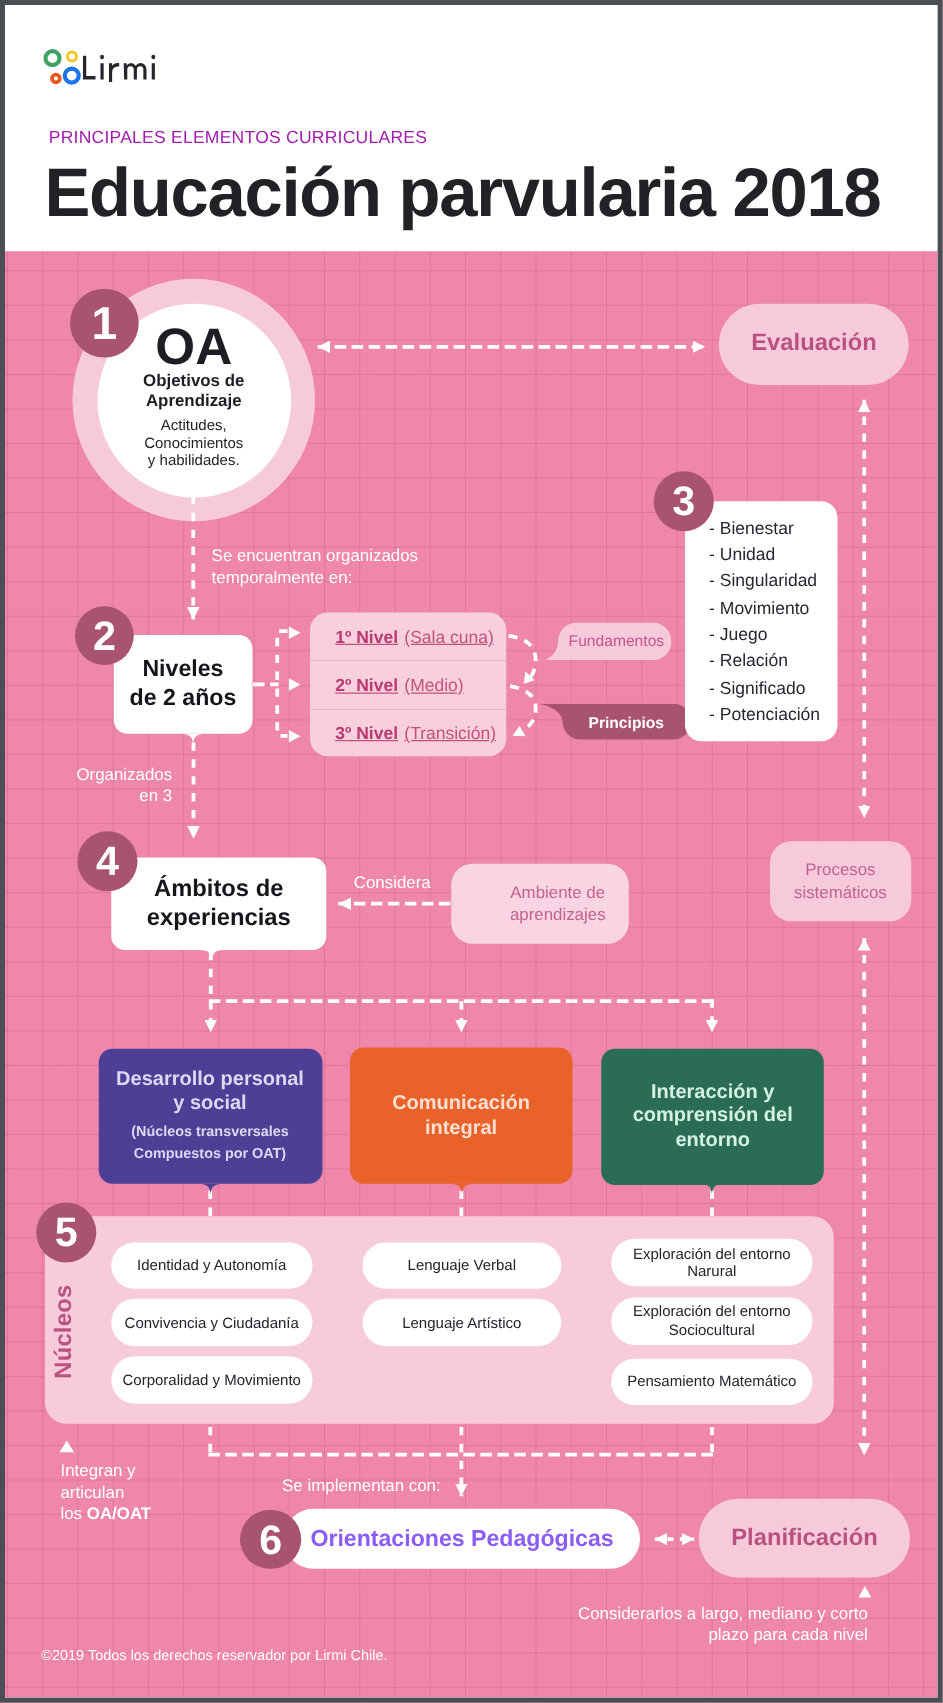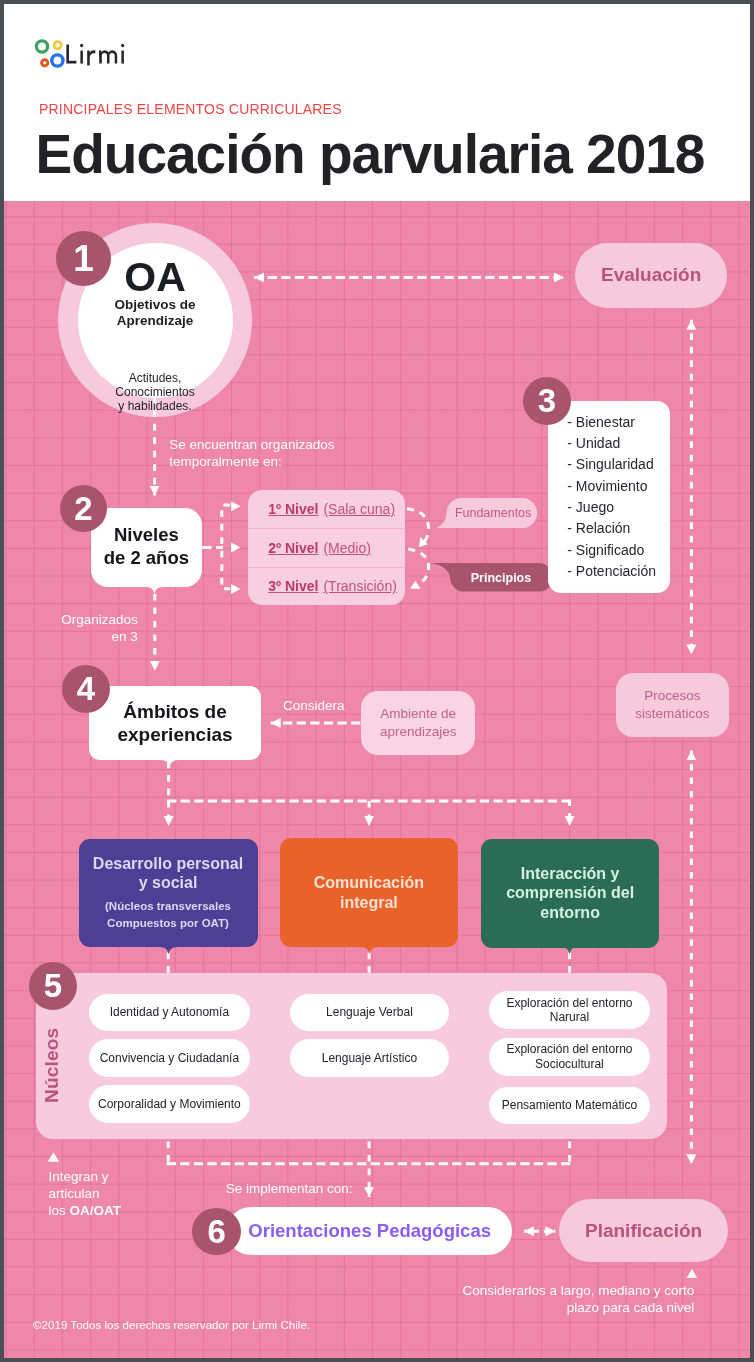--- a/index.html
+++ b/index.html
@@ -6,21 +6,21 @@
   body{width:754px;height:1362px;overflow:hidden;
        font-family:"Liberation Sans",sans-serif;
        -webkit-font-smoothing:antialiased;}
   #page{position:relative;width:754px;height:1362px;box-sizing:border-box;
         border:4px solid #4a4f53;background:#fff;overflow:hidden;}
 
   
   #header{position:relative;height:197px;background:#fff;}
   .logo{position:absolute;left:25px;top:28px;width:105px;height:42px;}
   .kicker{position:absolute;left:35px;top:96.5px;font-size:14px;letter-spacing:.2px;
-          color:#ef4444;font-weight:400;}
+          color:#a21caf;font-weight:400;}
   .title{position:absolute;left:31.5px;top:123px;font-size:55px;font-weight:700;
          color:#222226;letter-spacing:-1px;line-height:1;}
 
   
   #board{position:relative;height:1157px;background:#ee87aa;overflow:hidden;}
   #grid{position:absolute;inset:0;
         background-image:
           linear-gradient(to right, rgba(198,88,126,.35) 1px, transparent 1px),
           linear-gradient(to bottom, rgba(198,88,126,.35) 1px, transparent 1px);
         background-size:28.2px 27.65px;
@@ -30,21 +30,21 @@
   .badge{position:absolute;border-radius:50%;background:#a9546f;color:#fff;
          display:flex;align-items:center;justify-content:center;
          font-weight:700;z-index:8;}
 
   
   .circ-outer{position:absolute;border-radius:50%;background:#f6cada;}
   .circ-inner{position:absolute;border-radius:50%;background:#fff;color:#1d1d24;}
   .circ-inner > div{position:absolute;left:-1px;width:157px;text-align:center;}
   .oa-big{font-size:41px;font-weight:700;letter-spacing:0;line-height:41px;top:14px;}
   .oa-sub{font-size:13.5px;font-weight:700;line-height:16.1px;top:54.5px;}
-  .oa-small{font-size:12px;font-weight:400;line-height:14.1px;top:90px;margin-top:38px;}
+  .oa-small{font-size:12px;font-weight:400;line-height:14.1px;top:90px;}
 
   
   .wbox{position:absolute;background:#fff;border-radius:11px;
         display:flex;align-items:center;justify-content:center;text-align:center;
         color:#15151c;font-weight:700;z-index:4;}
   .tailsvg{position:absolute;z-index:4;}
 
   
   .pill{position:absolute;border-radius:999px;display:flex;align-items:center;
         justify-content:center;text-align:center;z-index:4;}
@@ -189,21 +189,21 @@
       <div data-name="list-item">- Unidad</div>
       <div data-name="list-item">- Singularidad</div>
       <div data-name="list-item">- Movimiento</div>
       <div data-name="list-item">- Juego</div>
       <div data-name="list-item">- Relación</div>
       <div data-name="list-item">- Significado</div>
       <div data-name="list-item">- Potenciación</div>
     </div>
     <div class="badge" data-name="badge-3" style="left:519px;top:176px;width:48px;height:48px;font-size:33px;">3</div>
 
-    <div class="wbox" data-name="niveles-node" style="left:86.5px;top:306.8px;width:111.7px;height:78.8px;font-size:18.5px;line-height:22.7px;border-radius:17px;">
+    <div class="wbox" data-name="niveles-node" style="left:86.5px;top:306.8px;width:111.7px;height:78.8px;font-size:18.5px;line-height:22.7px;">
       Niveles<br>de 2 años
     </div>
     <div class="badge" data-name="badge-2" style="left:56px;top:284px;width:47px;height:47px;font-size:33px;">2</div>
 
     <div class="levels" data-name="niveles-list" style="left:244.2px;top:288.8px;width:156.6px;height:115.3px;">
       <div class="lvl" data-name="level-row">
           <b>1º Nivel</b>
           <span>(Sala cuna)</span>
         </div>
       <div class="lvl" data-name="level-row">
@@ -228,21 +228,21 @@
       </svg>
       <span data-name="principios-label">Principios</span>
     </div>
 
     <div class="wbox" data-name="ambitos-node" style="left:84.8px;top:484.8px;width:172.4px;height:73.8px;font-size:19px;line-height:23px;">
       Ámbitos de<br>experiencias
     </div>
     <div class="badge" data-name="badge-4" style="left:58px;top:464px;width:48px;height:48px;font-size:33px;">4</div>
 
     <div class="pill" data-name="ambiente-node" style="left:357.1px;top:489.7px;width:114.2px;height:64.5px;background:#f9d4e2;color:#c2628c;
-                font-size:13.5px;line-height:18.3px;border-radius:17px;">Ambiente de<br>aprendizajes</div>
+                font-size:13.5px;line-height:18.3px;border-radius:17px;padding-left:28px;">Ambiente de<br>aprendizajes</div>
 
     <div class="pill" data-name="procesos-node" style="left:612px;top:471.8px;width:112.6px;height:64.3px;background:#f6cada;color:#c2628c;
                 font-size:13.5px;line-height:17.5px;border-radius:17px;">Procesos<br>sistemáticos</div>
 
     <div class="ambit" data-name="ambit-box-1" style="left:74.5px;top:638px;width:179px;height:108px;background:#4c3f95;color:#ded8f2;">
       <div class="t" data-name="ambit-title">Desarrollo personal<br>y social</div>
       <div class="s" data-name="ambit-subtitle">(Núcleos transversales<br>Compuestos por OAT)</div>
     </div>
     <div class="ambit" data-name="ambit-box-3" style="left:477px;top:637.5px;width:178.3px;height:109px;background:#2b6c57;color:#d4f2e0;">
       <div class="t" data-name="ambit-title">Interacción y<br>comprensión del<br>entorno</div>

